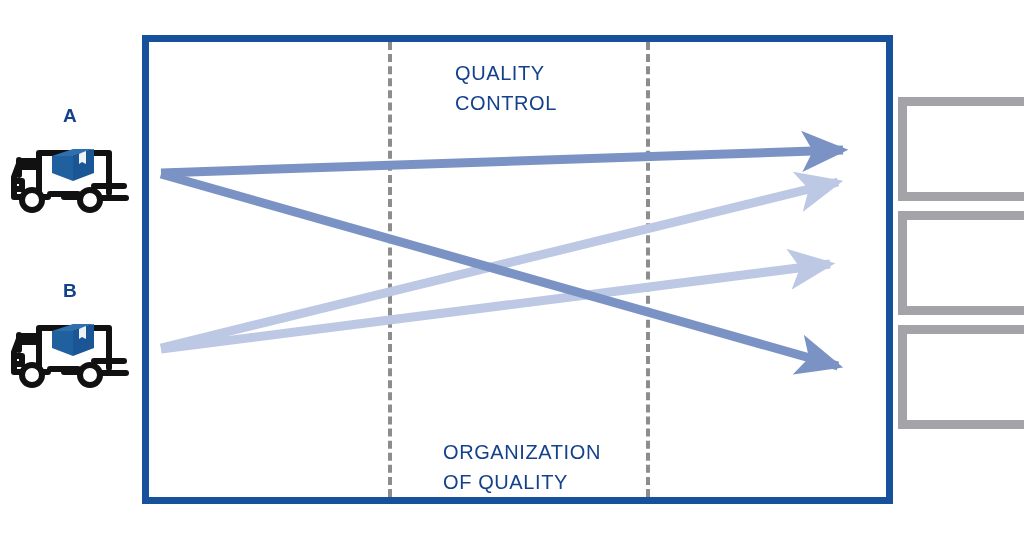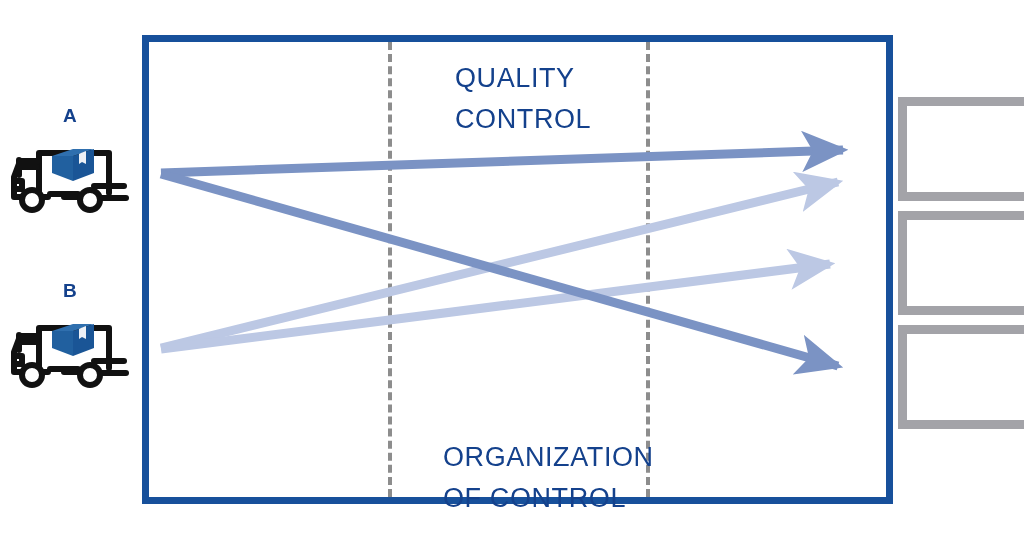--- a/index.html
+++ b/index.html
@@ -40,21 +40,21 @@
     border-left: 4px dashed #8d8d8d;
     z-index: 3;
   }
   .zone-divider.d1 { left: 388px; }
   .zone-divider.d2 { left: 646px; }
 
   
   .zone-label {
     position: absolute;
     color: #14418c;
-    font-size: 27px;
+    font-size: 20px;
     letter-spacing: 0.6px;
     line-height: 1.52;
     z-index: 6;
     white-space: pre-line;
   }
   .zone-label.quality { left: 455px; top: 58px; }
   .zone-label.orders  { left: 443px; top: 437px; }
 
   
   .flow-layer {
@@ -115,21 +115,21 @@
   <div class="shelf s3"></div>
 
   <div class="warehouse-box"></div>
 
   <div class="zone-divider d1"></div>
   <div class="zone-divider d2"></div>
 
   <div class="zone-label quality">QUALITY
 CONTROL</div>
   <div class="zone-label orders">ORGANIZATION
-OF CONTROL</div>
+OF QUALITY</div>
 
   <svg class="flow-layer" viewBox="0 0 1024 549" xmlns="http://www.w3.org/2000/svg">
     <defs>
       <marker id="head-dark" markerWidth="5.2" markerHeight="4.6" refX="4.6" refY="2.3" orient="auto" markerUnits="strokeWidth">
         <path d="M0,0 L5.2,2.3 L0,4.6 L1.25,2.3 Z" fill="#7b93c4"></path>
       </marker>
       <marker id="head-light" markerWidth="5.2" markerHeight="4.6" refX="4.6" refY="2.3" orient="auto" markerUnits="strokeWidth">
         <path d="M0,0 L5.2,2.3 L0,4.6 L1.25,2.3 Z" fill="#bcc8e4"></path>
       </marker>
     </defs>

